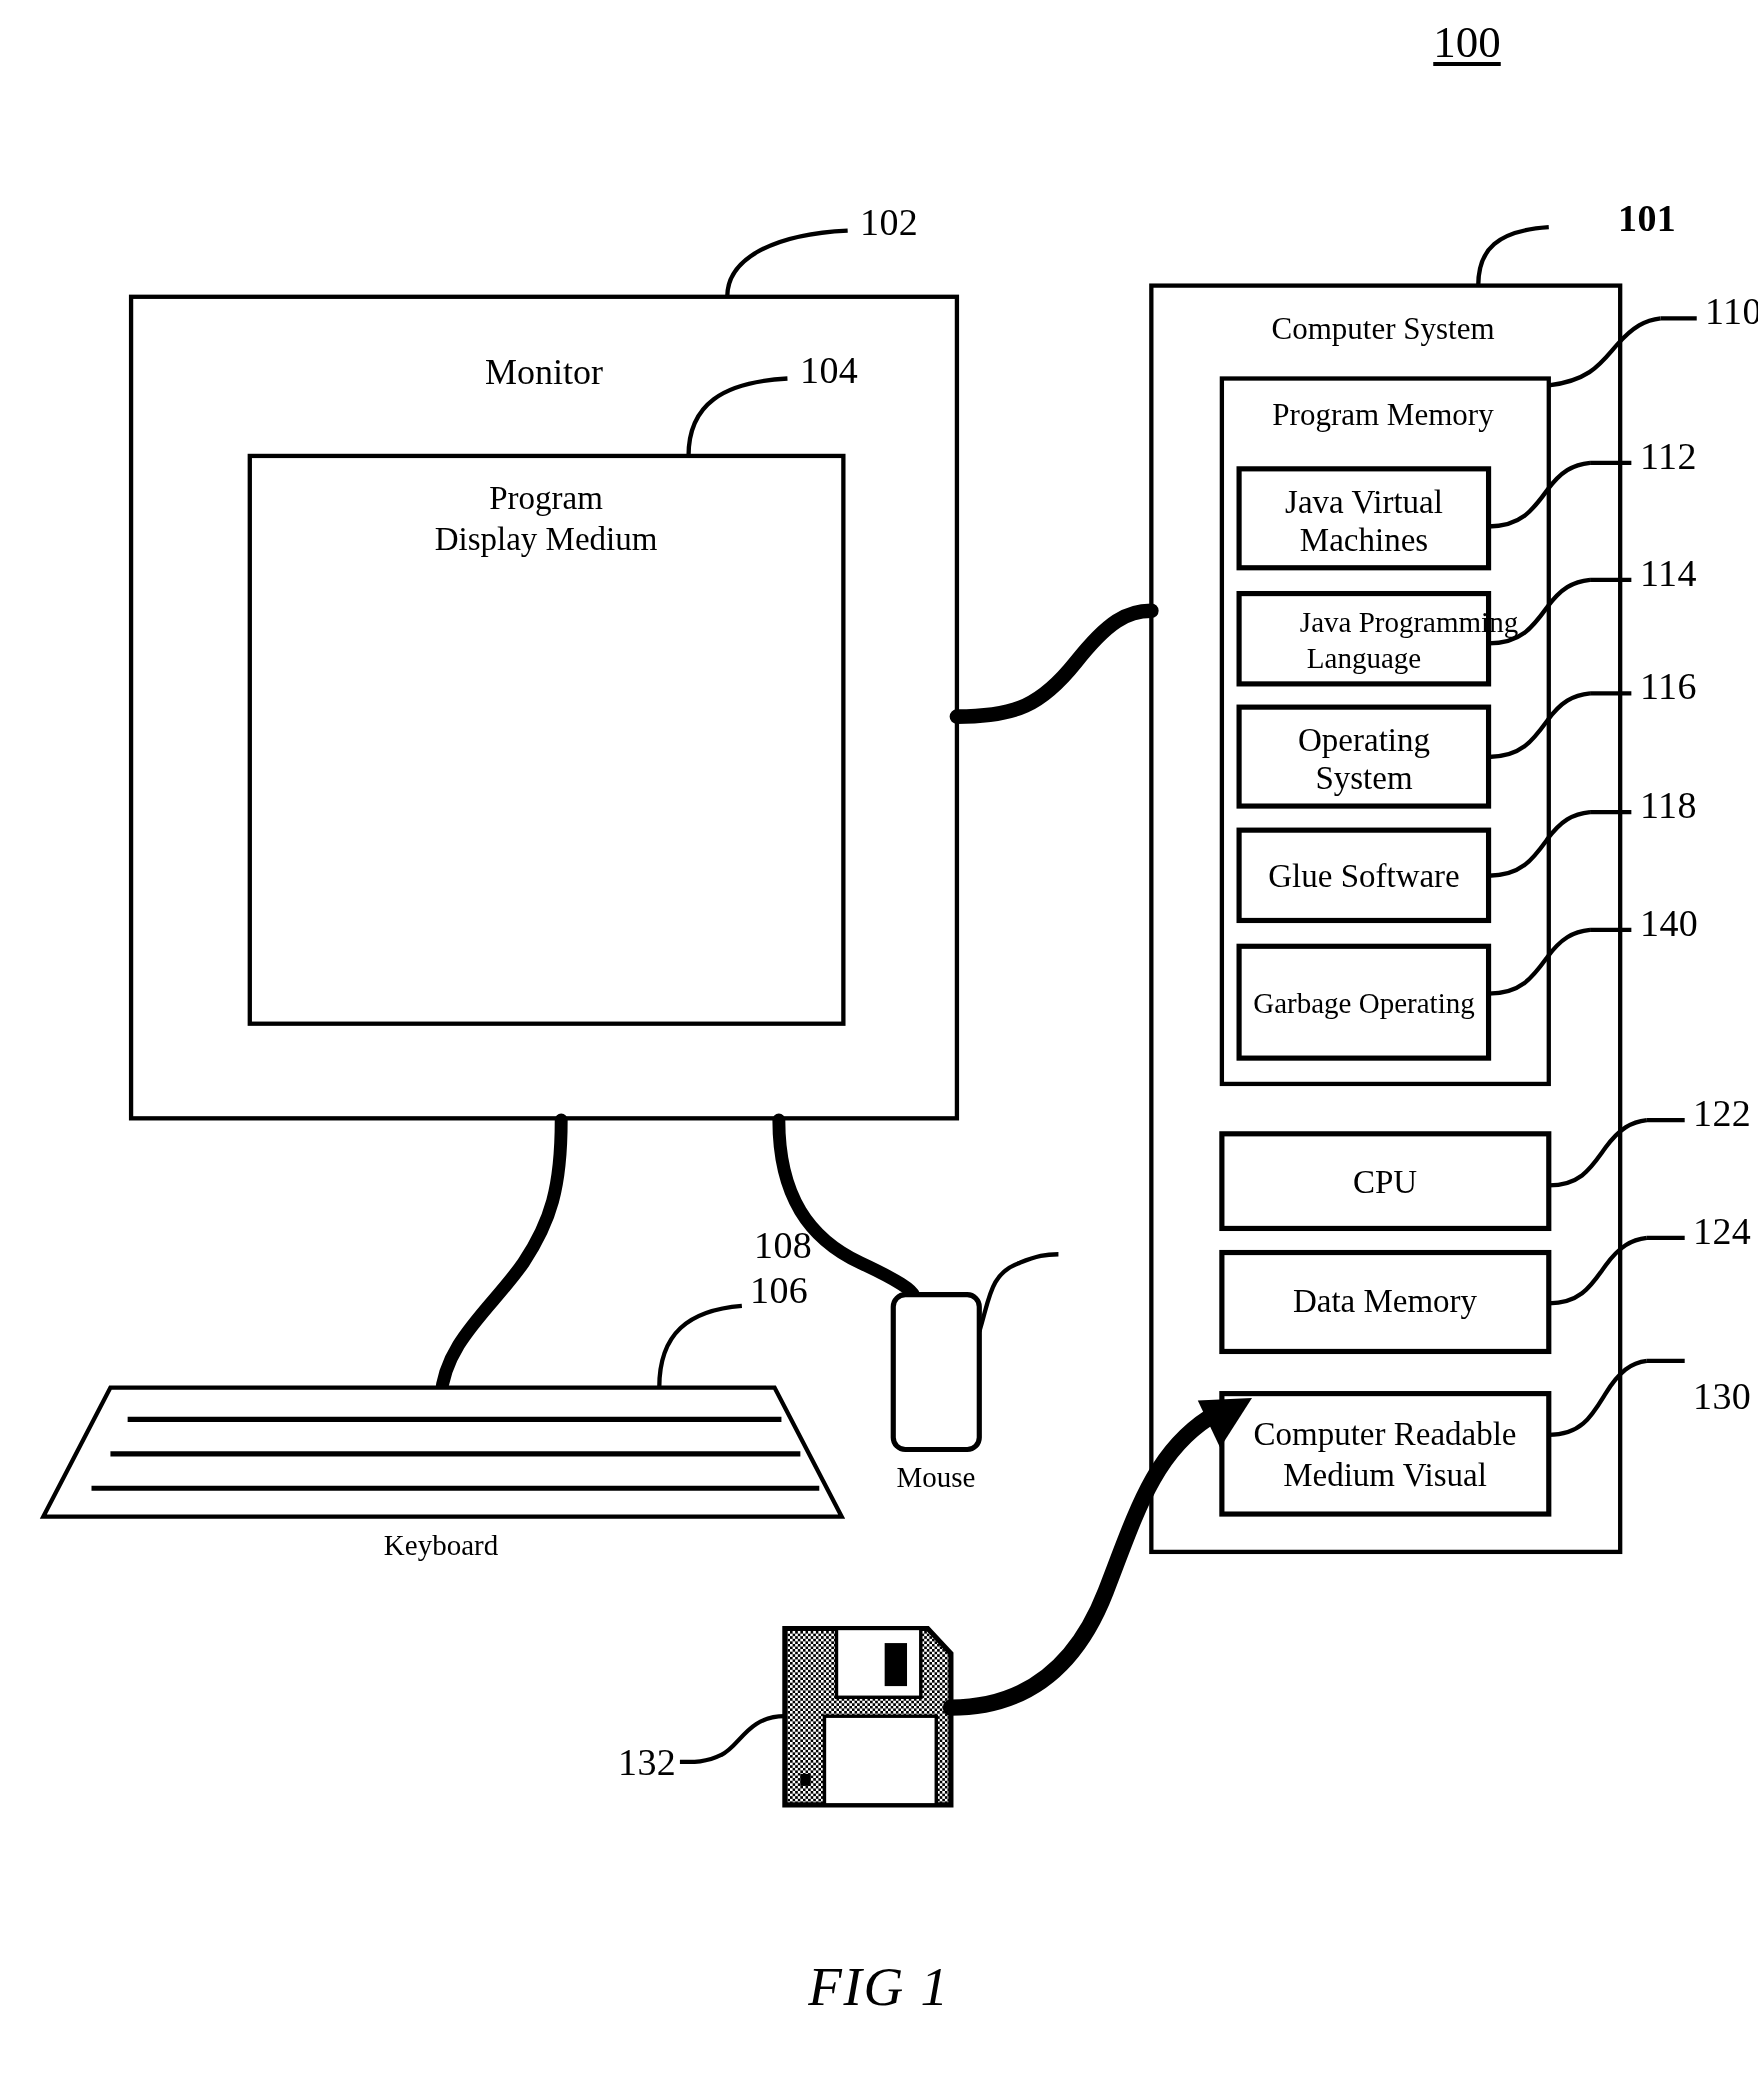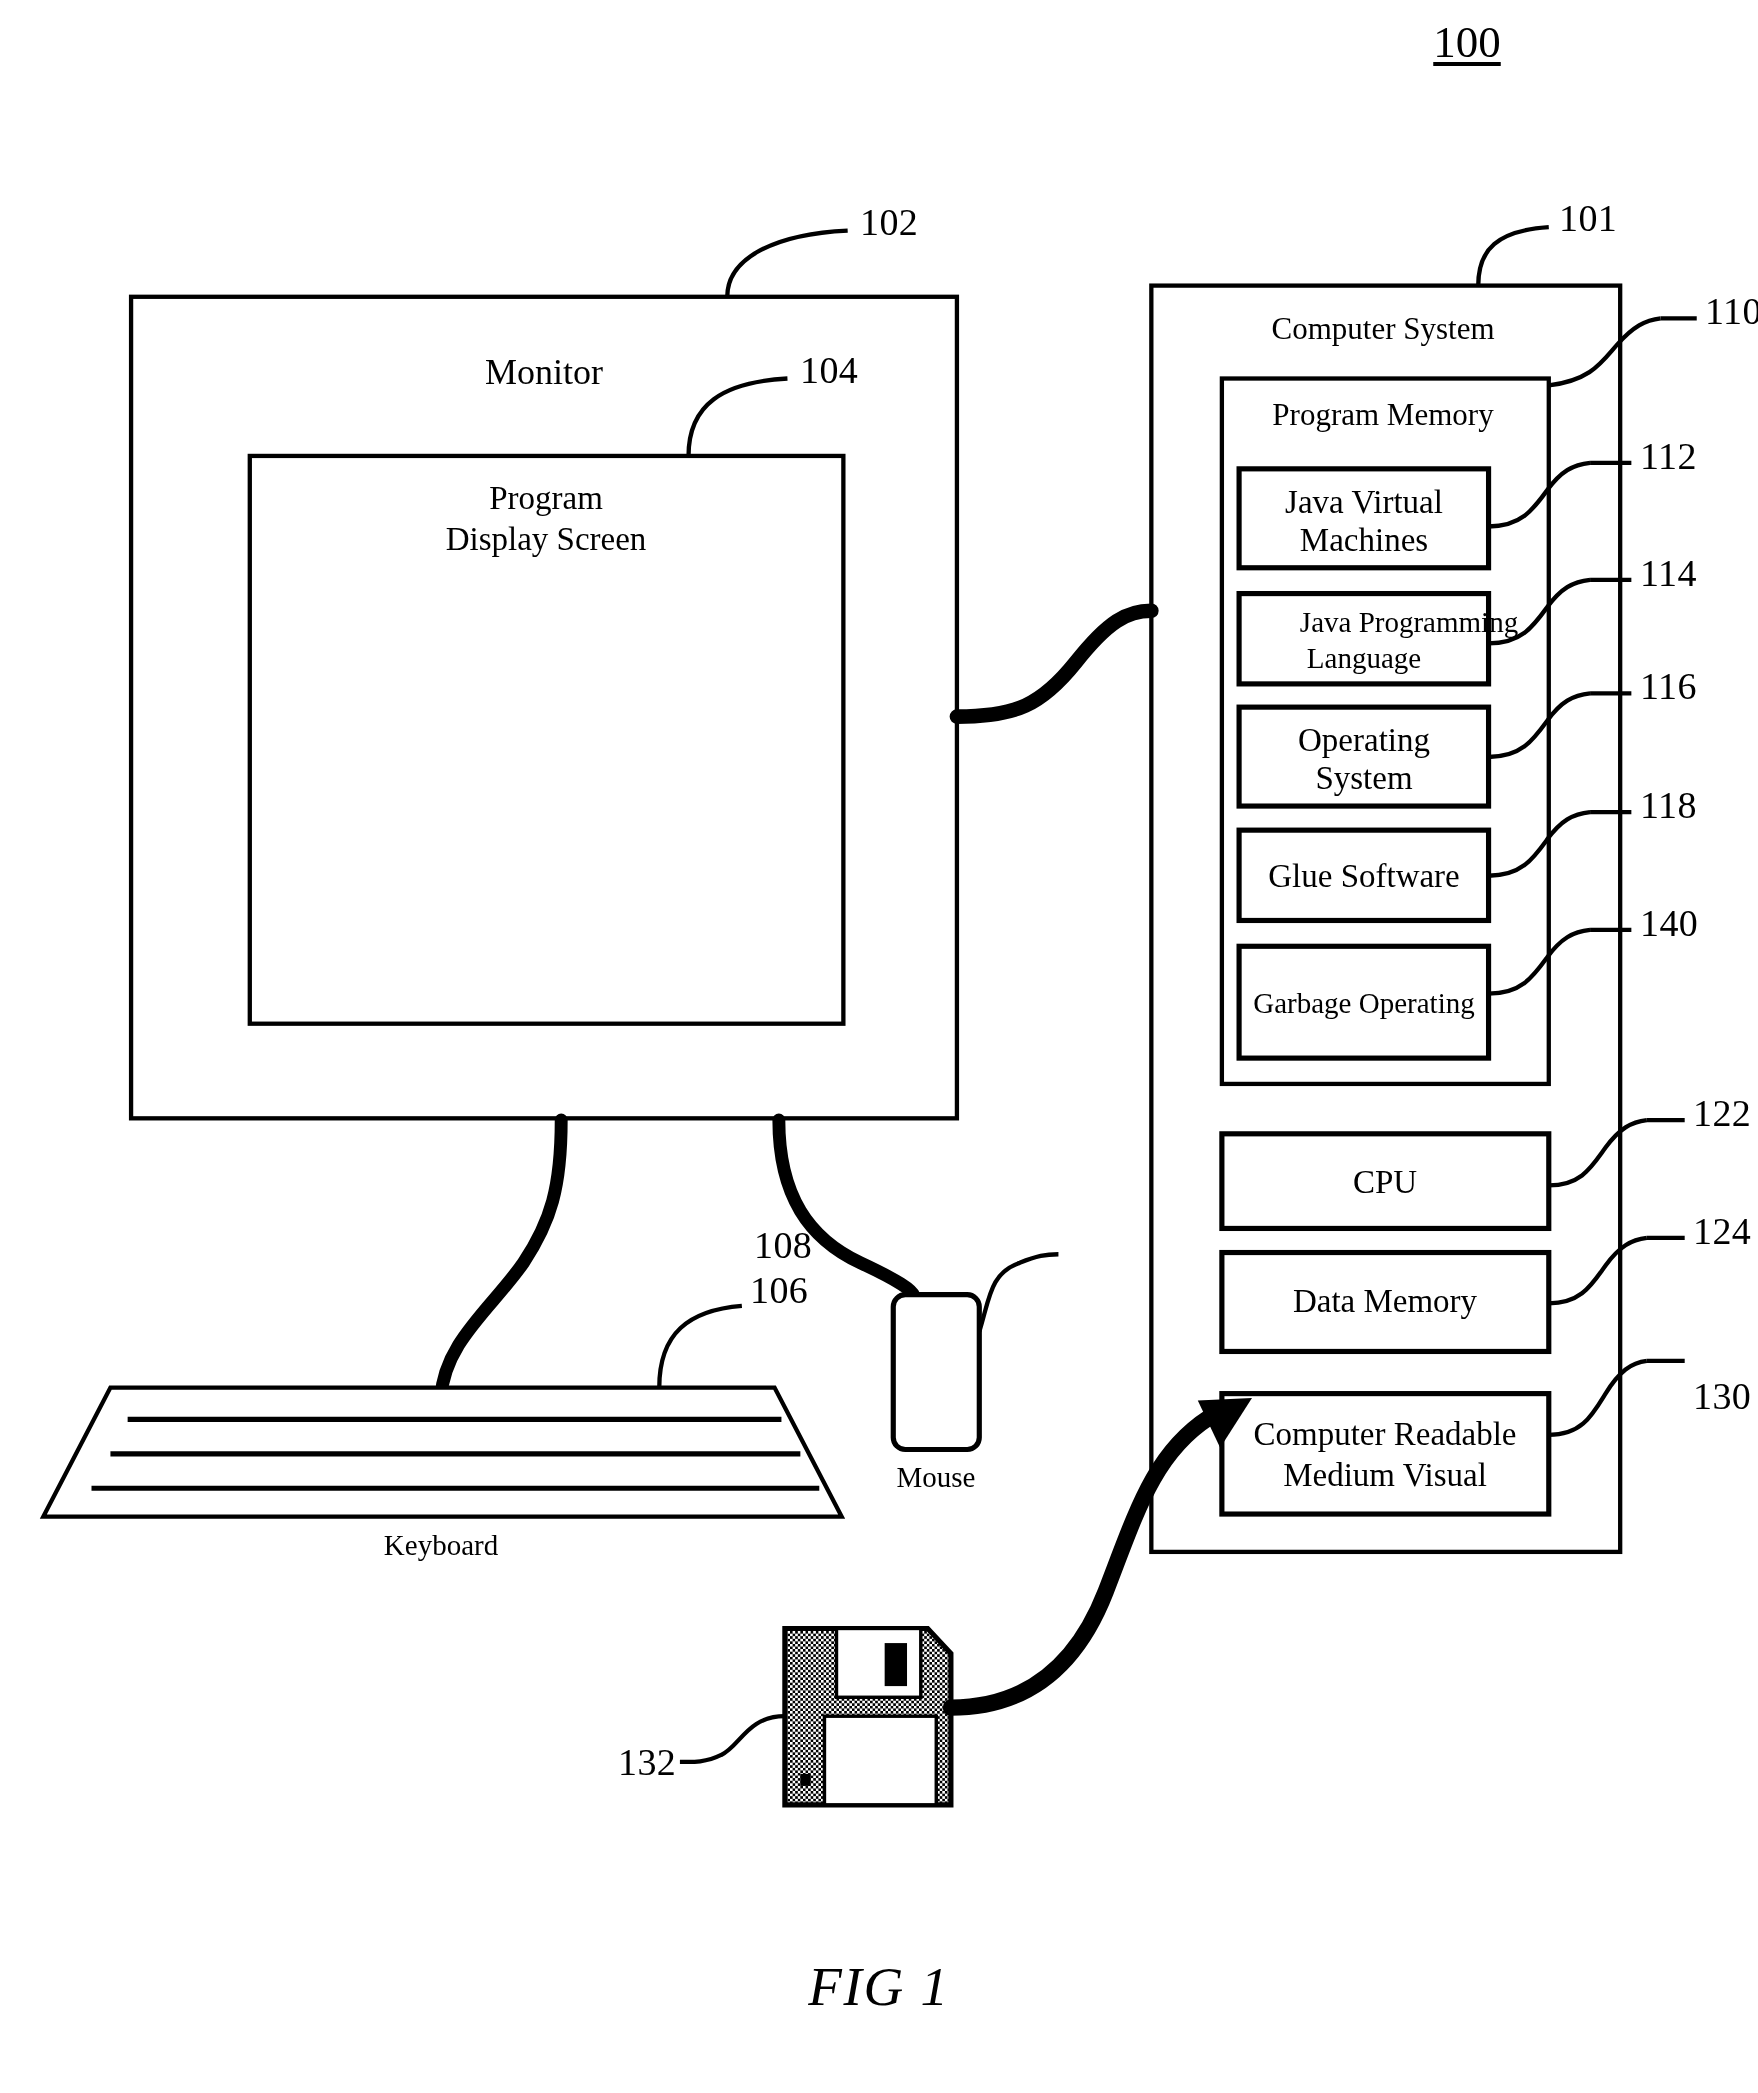--- a/index.html
+++ b/index.html
@@ -186,42 +186,42 @@
     </g>
     <g>
       <path d="M 1800 1668 C 1838 1668 1850 1646 1866 1620 C 1882 1594 1896 1584 1914 1582" fill="none" stroke="#000" stroke-width="5"></path>
       <line x1="1914" y1="1582" x2="1958" y2="1582" stroke="#000" stroke-width="5"></line>
     </g>
   </svg>
 
   <div class="txt ref100 ctr" style="left:1467px;top:15.5px;">100</div>
 
   <div class="txt ref" style="left:860px;top:200px;">102</div>
-  <div class="txt ref" style="left:1559px;top:196px;">101</div>
+  <div class="txt ref" style="left:1618px;top:196px;font-weight:bold;">101</div>
   <div class="txt ref" style="left:800px;top:348px;">104</div>
 
   <div class="txt ref" style="left:1705px;top:289px;">110</div>
   <div class="txt ref" style="left:1640px;top:434px;">112</div>
   <div class="txt ref" style="left:1640px;top:551px;">114</div>
   <div class="txt ref" style="left:1640px;top:664px;">116</div>
   <div class="txt ref" style="left:1640px;top:783px;">118</div>
   <div class="txt ref" style="left:1640px;top:901px;">140</div>
 
   <div class="txt ref" style="left:1693px;top:1091px;">122</div>
   <div class="txt ref" style="left:1693px;top:1209px;">124</div>
   <div class="txt ref" style="left:1693px;top:1332px;margin-top:42px;">130</div>
 
   <div class="txt ref" style="left:754px;top:1223px;">108</div>
   <div class="txt ref" style="left:750px;top:1268px;">106</div>
   <div class="txt ref" style="left:618px;top:1740px;">132</div>
 
   <div class="txt lbl-big ctr" style="left:544px;top:351px;">Monitor</div>
 
   <div class="txt lbl-mid ctr" style="left:546px;top:479px;">Program</div>
-  <div class="txt lbl-mid ctr" style="left:546px;top:520px;">Display Screen</div>
+  <div class="txt lbl-mid ctr" style="left:546px;top:520px;">Display Medium</div>
 
   <div class="txt lbl-sm ctr" style="left:441px;top:1528px;">Keyboard</div>
   <div class="txt lbl-sm ctr" style="left:936px;top:1460px;">Mouse</div>
 
   <div class="txt lbl-sys ctr" style="left:1383px;top:311px;">Computer System</div>
   <div class="txt lbl-sys ctr" style="left:1383px;top:397px;">Program Memory</div>
 
   <div class="txt lbl-mid ctr" style="left:1364px;top:483px;">Java Virtual</div>
   <div class="txt lbl-mid ctr" style="left:1364px;top:521px;">Machines</div>
 

